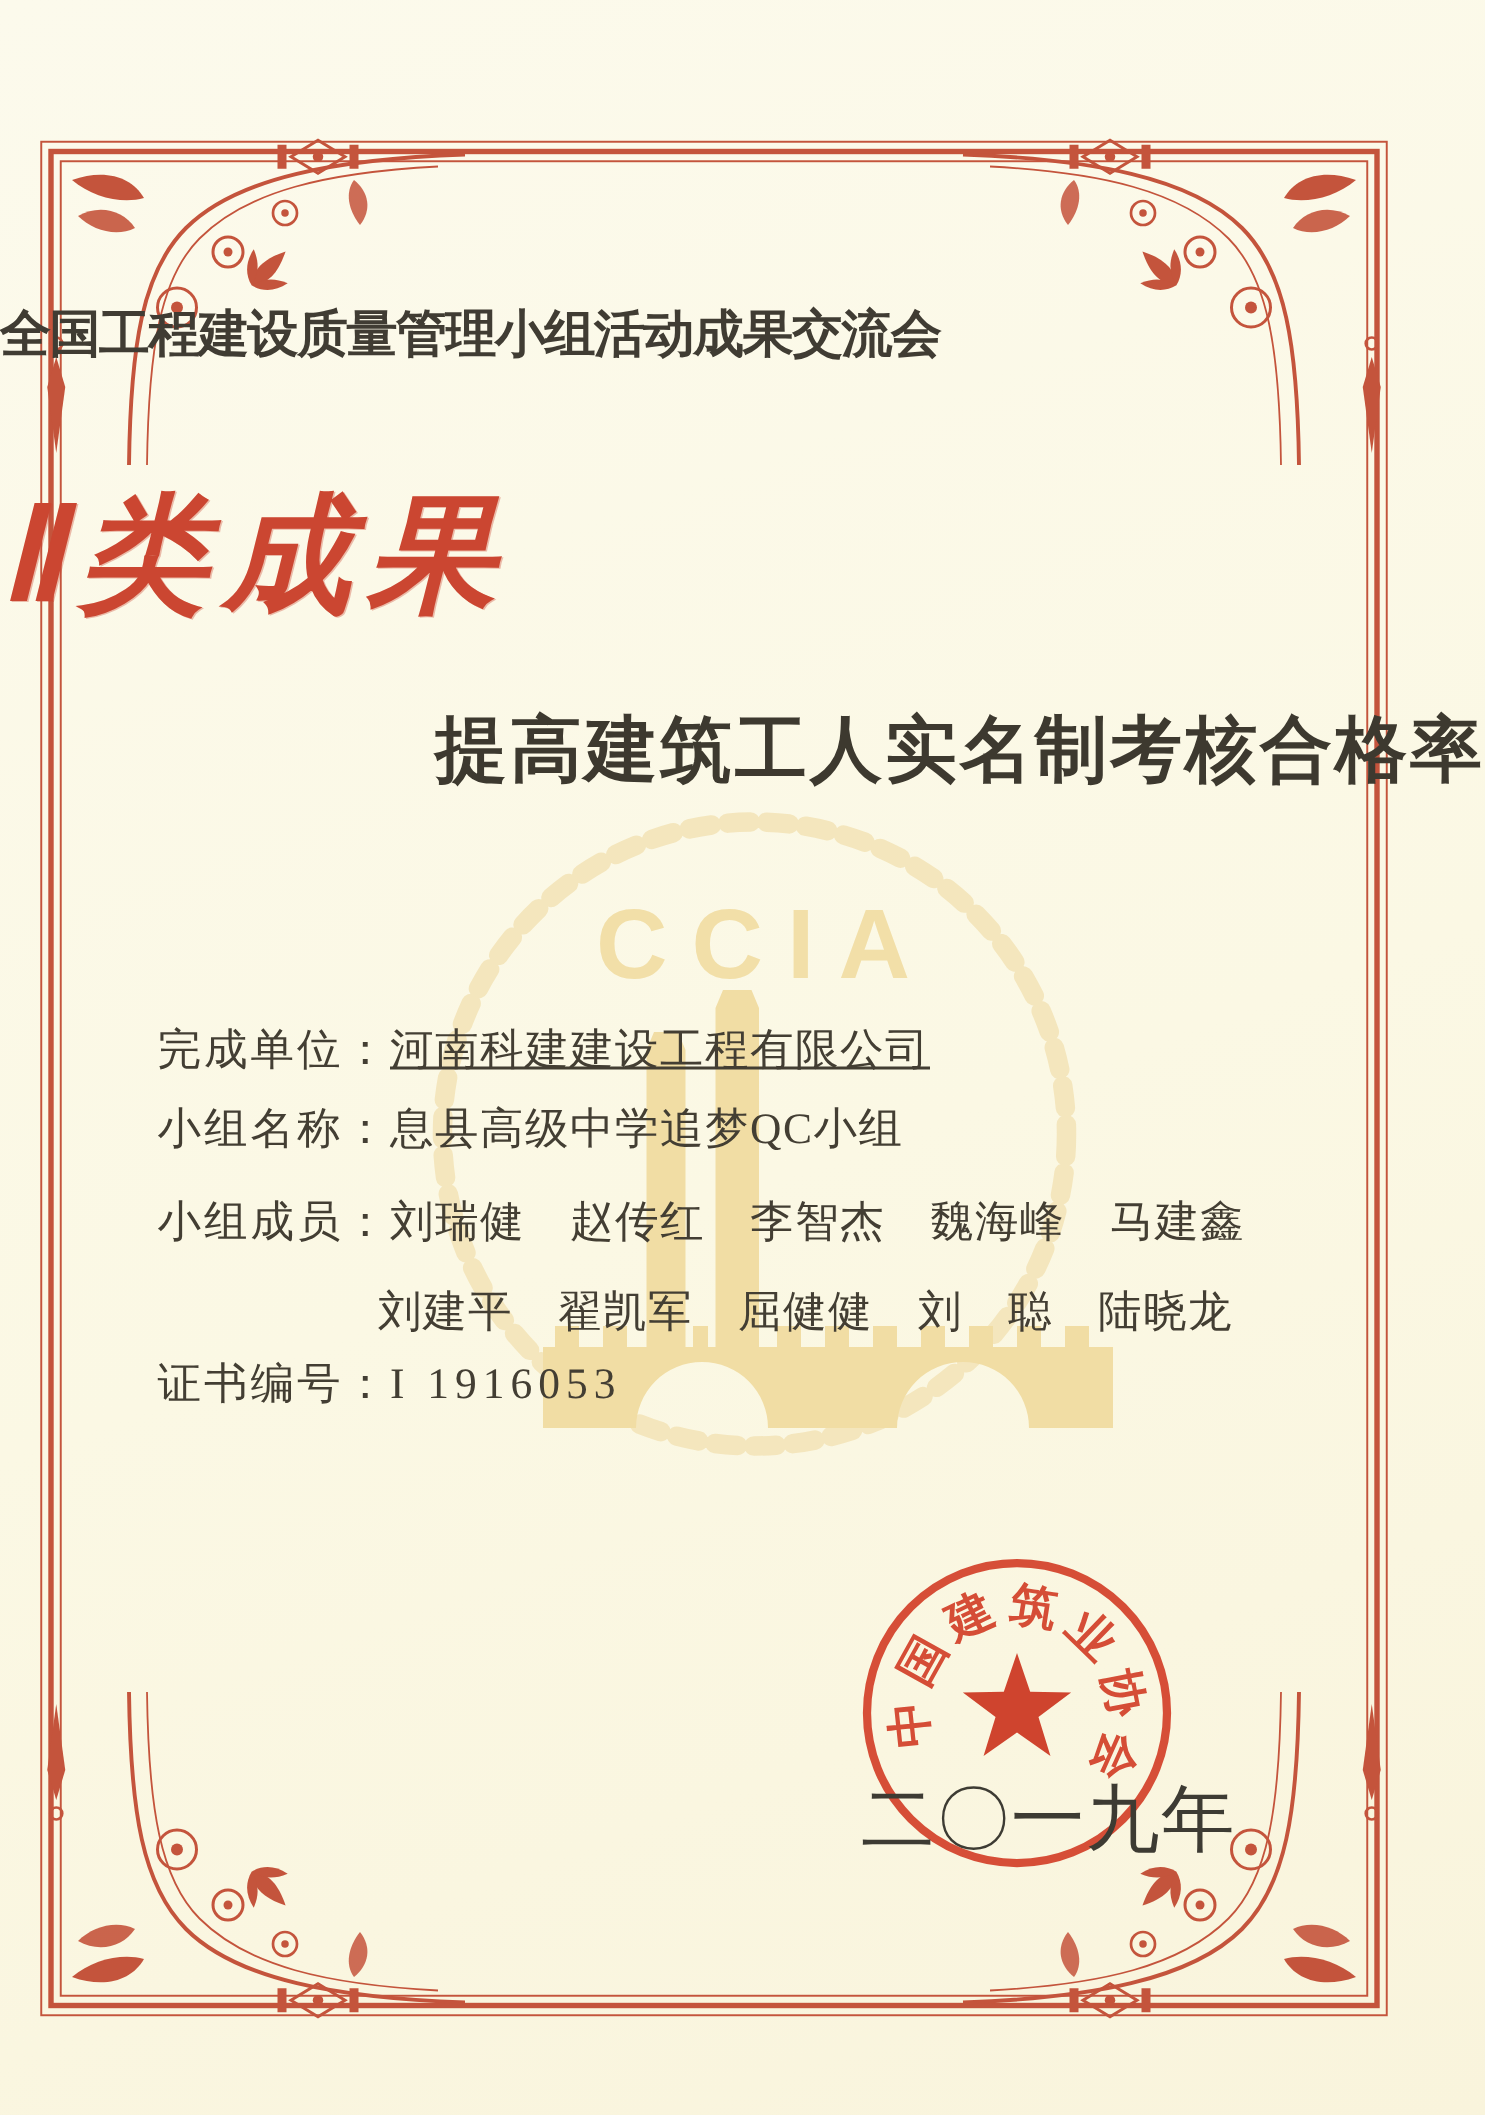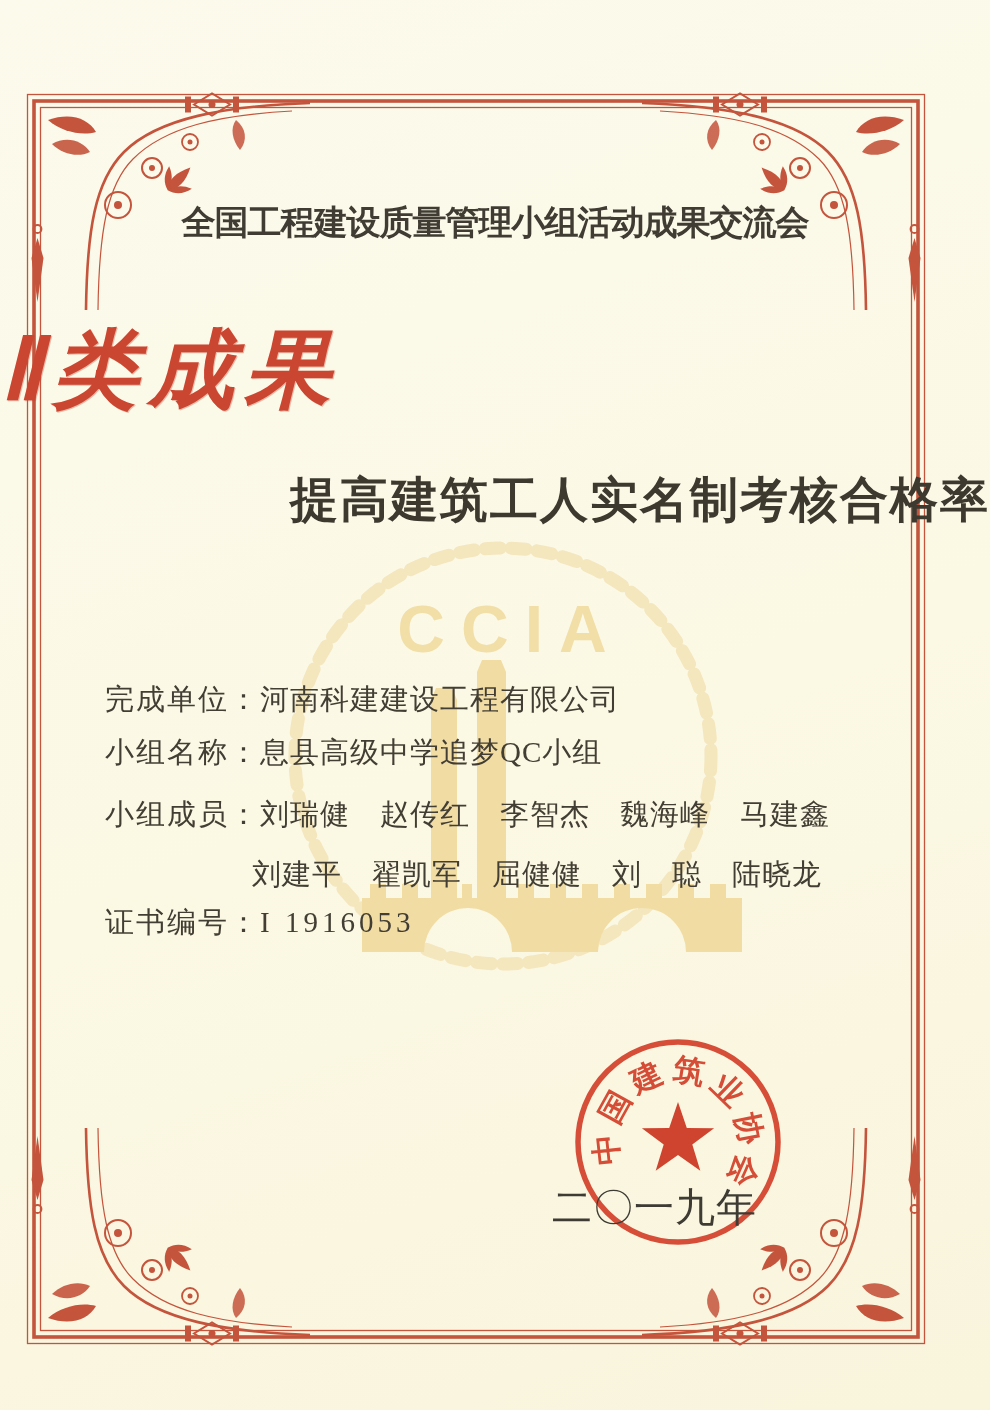--- a/index.html
+++ b/index.html
@@ -12,21 +12,20 @@
     width:990px;height:1410px;
     margin:0 auto;
     background:linear-gradient(160deg,#fcfaec 0%, #fbf8e4 55%, #f9f4dc 100%);
     overflow:hidden;
   }
   .layer{position:absolute;left:0;top:0;width:990px;height:1410px;}
   svg{display:block;}
 
   .conference-title{
     position:absolute;left:0;top:200px;width:100%;
-    text-align:center;
     font-size:34px;font-weight:700;letter-spacing:-1px;
     color:#403c33;
   }
   .award-class{
     position:absolute;left:0;top:312px;width:100%;
     font-size:86px;font-weight:700;letter-spacing:10px;
     color:#cb4631;
     font-style:italic;
     text-shadow:1px 1px 0 rgba(203,70,49,.35);
   }
@@ -37,29 +36,29 @@
     color:#3d392f;
   }
   .field-row{
     position:absolute;left:105px;
     font-size:29px;color:#433e33;
     letter-spacing:1px;
     white-space:nowrap;
   }
   .field-label{display:inline-block;letter-spacing:2px;}
   .field-spacer{display:inline-block;width:147px;}
-  .row-unit{top:680px;}
+  .row-unit{top:680px;text-decoration:underline;}
   .row-group{top:733px;}
   .row-members-1{top:795px;}
   .row-members-2{top:855px;}
   .row-cert{top:903px;}
   .cert-value{letter-spacing:4px;}
   .seal-year{
-    position:absolute;left:552px;top:1180px;
-    font-size:40px;color:#3d3b33;letter-spacing:1px;
+    position:absolute;left:574px;top:1180px;
+    font-size:49px;color:#3d3b33;letter-spacing:1px;
     white-space:nowrap;
   }
 </style>
 </head>
 <body>
 
 <div class="page">
 
   <svg class="layer" viewBox="0 0 990 1410">
 

